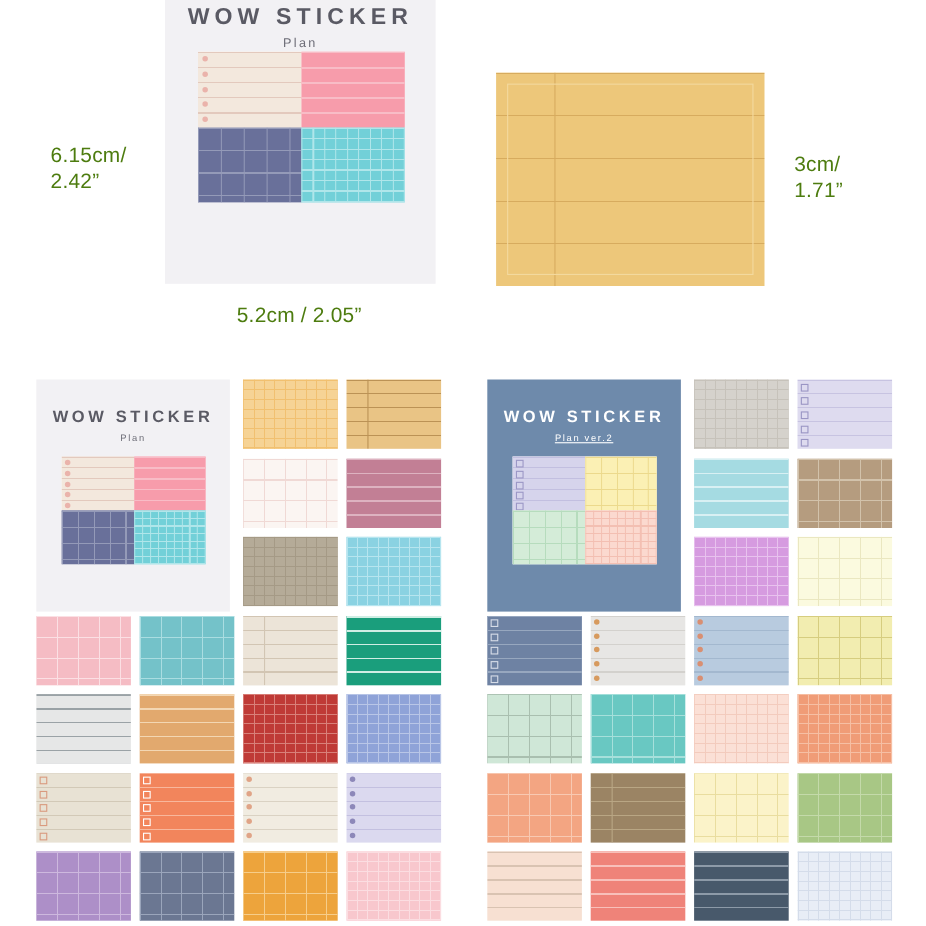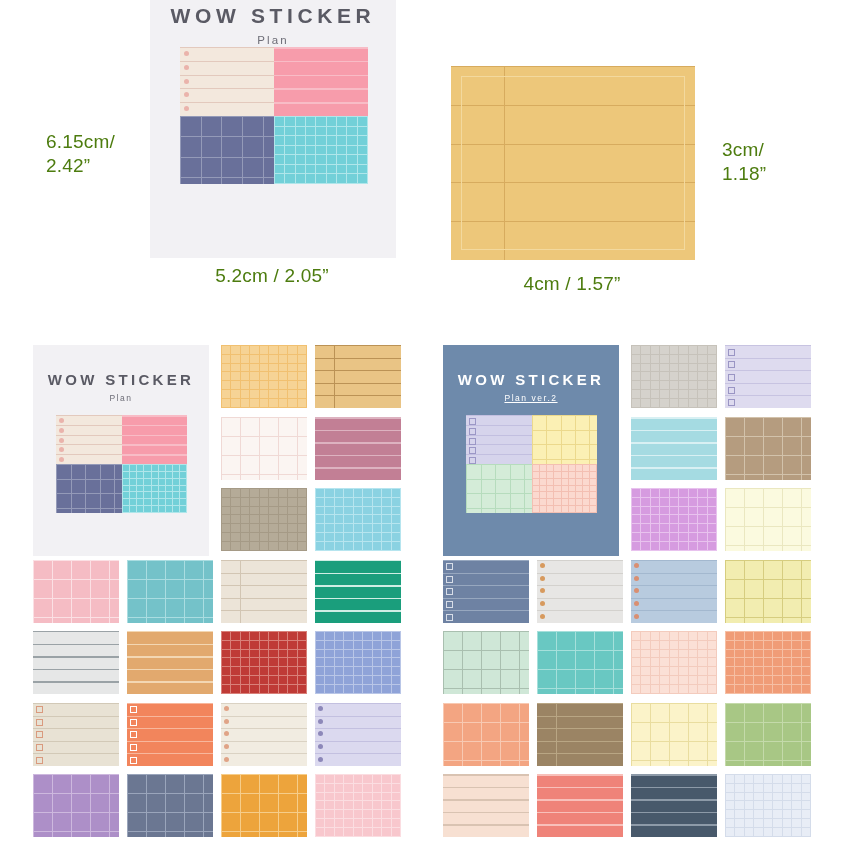--- a/index.html
+++ b/index.html
@@ -81,23 +81,22 @@
   .mk.sq{border:1px solid currentColor;background:transparent;}
   .mk.dot{border-radius:50%;background:currentColor;}
 </style>
 </head>
 <body>
 
 <div class="stage">
     <div class="dim" style="left: 46px; top: 130px; width: 120px;">6.15cm/
 2.42”</div>
     <div class="dim" style="left: 722px; top: 138px; width: 110px;">3cm/
-1.18”</div>
-    <div class="dim center" style="left: 172px; top: 264px; width: 200px;">5.2cm / 2.05”</div>
-    <div class="dim center" style="left: 472px; top: 272px; width: 200px;">4cm / 1.57”</div>
+1.71”</div>
+    <div class="dim center" style="left: 172px; top: 276px; width: 200px;">5.2cm / 2.05”</div>
     <div class="card" style="left: 150px; top: -8px; width: 246px; height: 266px; background: rgb(242, 241, 244);">
       <div class="card-title" style="font-size: 21px; padding-top: 12px;">WOW STICKER</div>
       <div class="card-sub" style="font-size: 11.5px; padding-top: 6px;">Plan</div>
       <div class="quad" style="left: 30px; top: 55px; width: 188px; height: 137px;">
         <div style="background: rgb(243, 232, 221);">
           <div class="pat" style="background-image: repeating-linear-gradient(rgb(227, 201, 189) 0px, rgb(227, 201, 189) 1px, transparent 1px, transparent 20%);"></div>
           <div class="marks" style="color: rgb(234, 179, 171);">
             <span class="mk dot" style="top: 6%;"></span>
             <span class="mk dot" style="top: 26%;"></span>
             <span class="mk dot" style="top: 46%;"></span>

